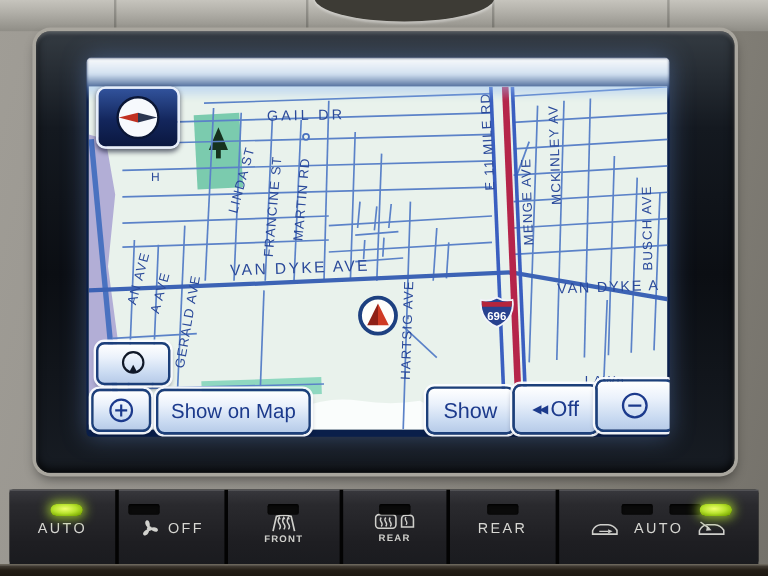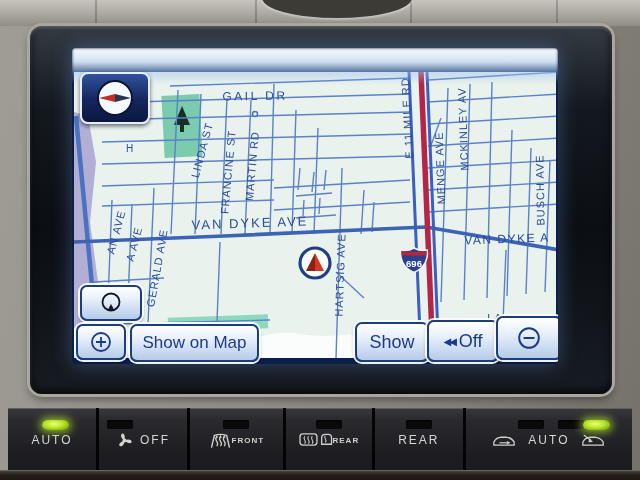--- a/index.html
+++ b/index.html
@@ -53,21 +53,21 @@
     background:linear-gradient(180deg,#37373c 0%,#2a2a2e 18%,#1e1e22 70%,#1a1b1f 100%);
     border-top:1px solid rgba(255,255,255,.3);cursor:pointer;}
   .cbtn:last-child{margin-right:0;}
   .clabel{color:#d6d6d2;font-size:12px;font-weight:400;letter-spacing:2px;}
   .clabel-sm{color:#cfcfcb;font-size:8px;font-weight:700;letter-spacing:1px;margin-top:1px;}
   .led{position:absolute;top:11px;width:27px;height:10px;border-radius:5px;
     background:radial-gradient(ellipse at 45% 40%,#eeff6e 0%,#b8e32e 45%,#7fae04 80%);
     box-shadow:0 0 9px 2px rgba(180,230,50,.8);}
   .slot{position:absolute;top:11px;width:26px;height:9px;border-radius:2px;background:#0a0a0a;
     box-shadow:inset 0 1px 2px #000;}
-  .stack{display:flex;align-items:center;text-align:right;}
+  .stack{display:flex;flex-direction:column;align-items:center;text-align:right;}
 </style>
 </head>
 <body>
 <div id="stage">
 
   <div id="dash-top">
     <div class="seam" style="left:95px"></div>
     <div class="seam" style="left:255px"></div>
     <div class="seam" style="left:410px"></div>
     <div class="seam" style="left:556px"></div>

